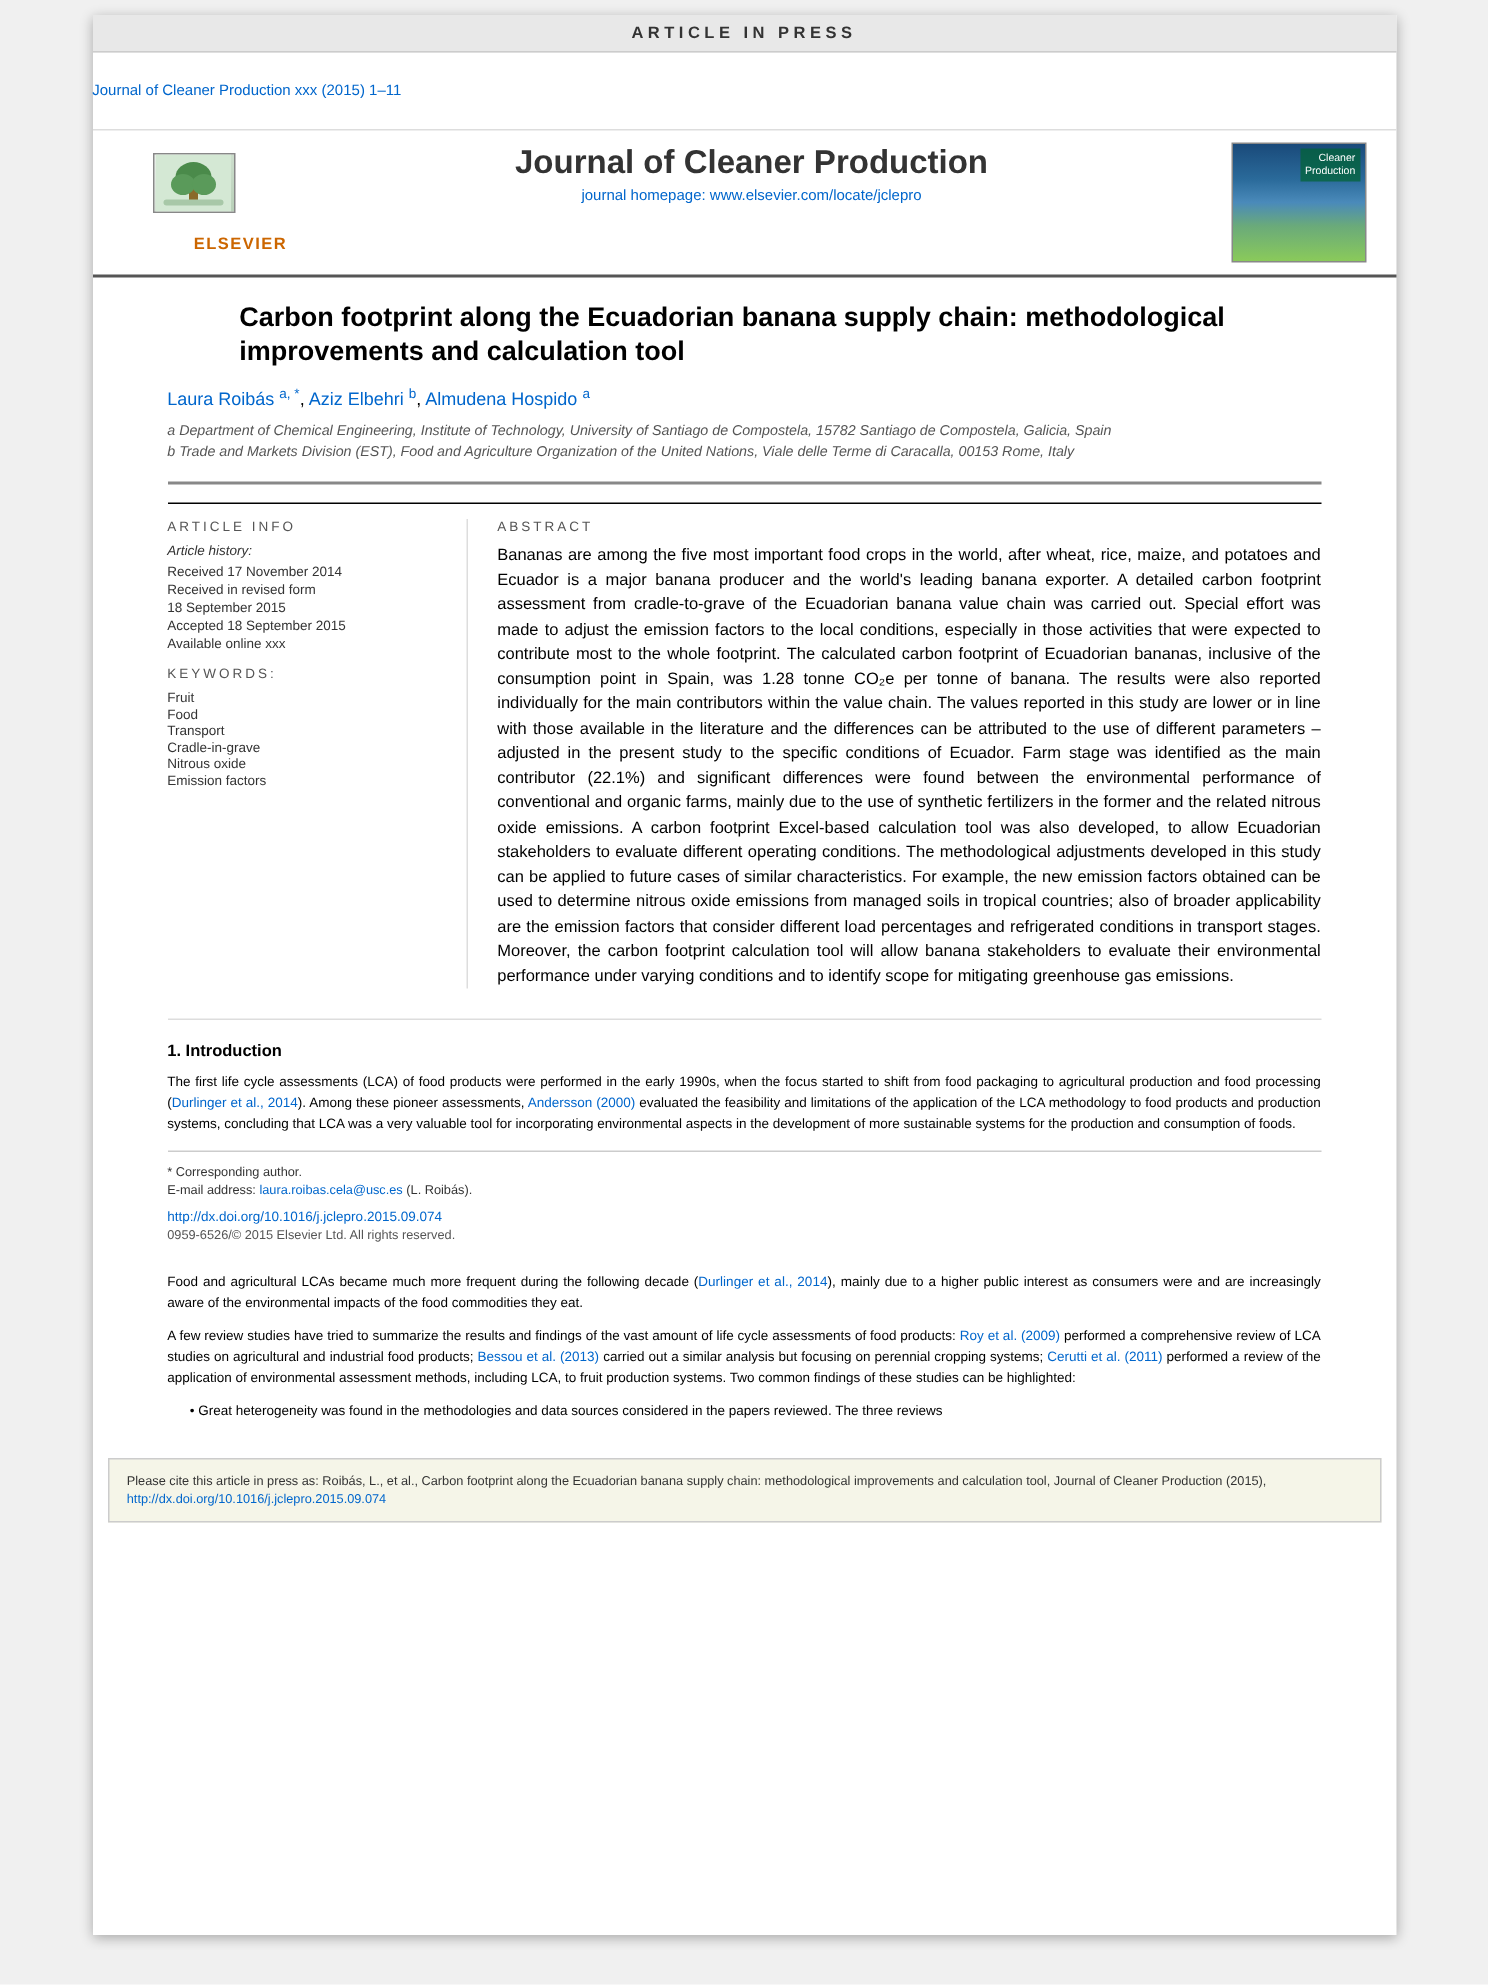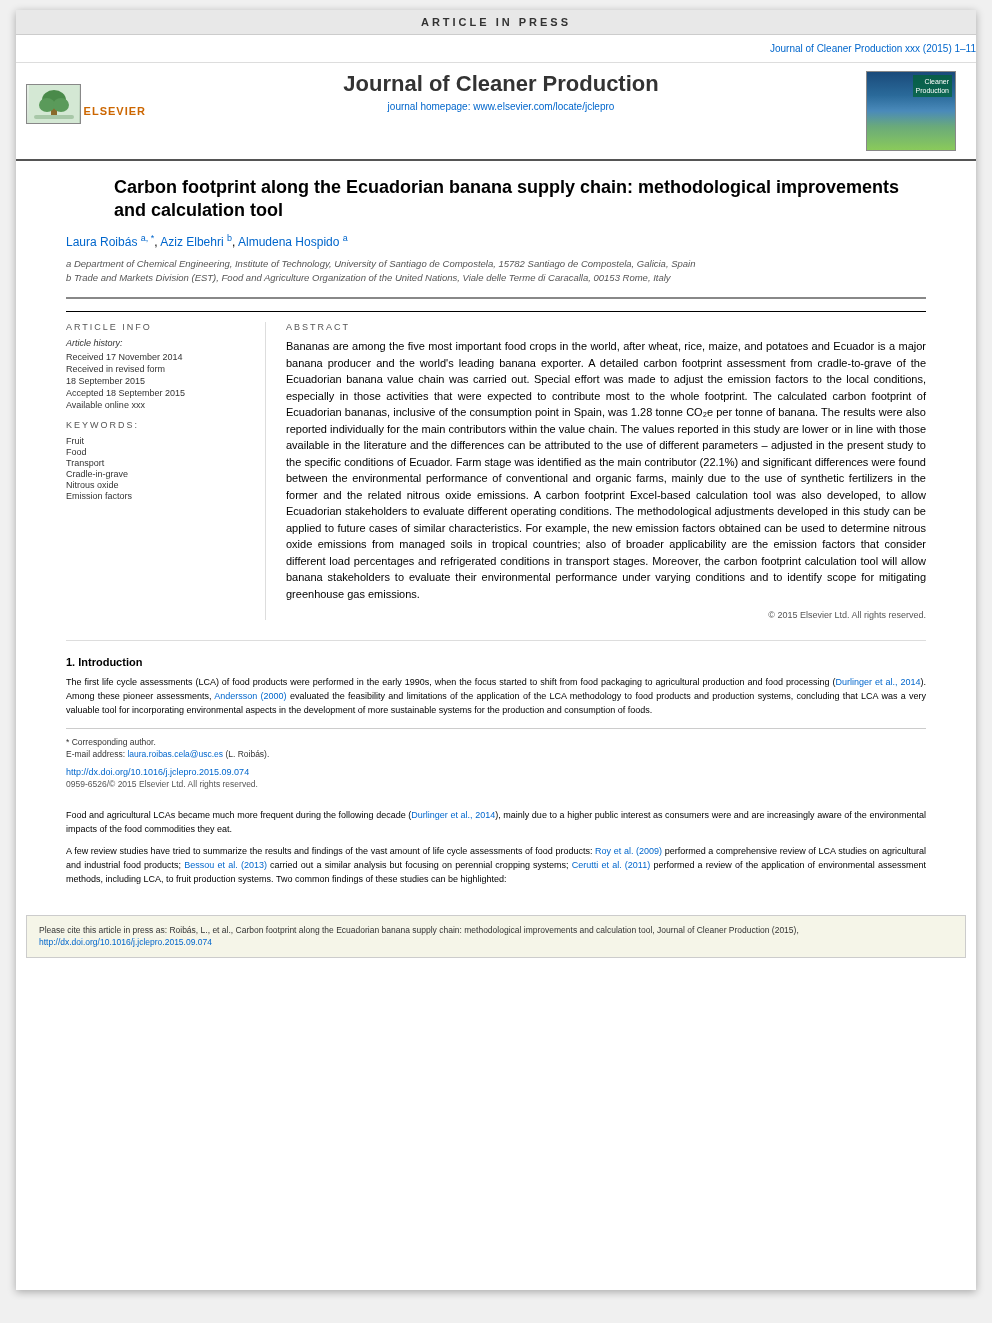--- a/index.html
+++ b/index.html
@@ -5,58 +5,59 @@
     * { margin: 0; padding: 0; box-sizing: border-box; }
     body {
       background: #f0f0f0;
       font-family: 'Times New Roman', Times, serif;
       display: flex;
       justify-content: center;
       padding: 10px;
     }
     .page {
       background: #fff;
-      width: 960px;
+      width: 869px;
       min-height: 1280px;
       position: relative;
       padding: 0;
       box-shadow: 0 2px 8px rgba(0,0,0,0.3);
     }
     
     .article-in-press {
       background: #e8e8e8;
       text-align: center;
       padding: 6px 0;
       font-size: 11px;
       font-family: Arial, sans-serif;
       letter-spacing: 3px;
       color: #333;
       font-weight: bold;
       border-bottom: 1px solid #ccc;
     }
     
     .journal-ref-line {
-      text-align: right;
+      text-align: left;
       font-size: 10px;
       color: #0066cc;
-      padding: 8px 0;
+      padding: 20px 0;
       font-family: Arial, sans-serif;
       border-bottom: 1px solid #ddd;
     }
     
     .header-area {
       display: flex;
       align-items: stretch;
       border-bottom: 2px solid #555;
       padding: 8px 10px;
     }
     .header-left {
       width: 120px;
       display: flex;
-      align-items: center;
+      flex-direction: column;
+      align-items: flex-end;
       justify-content: center;
     }
     .elsevier-logo {
       width: 90px;
       height: 55px;
       position: relative;
     }
     .elsevier-logo .logo-img {
       width: 55px;
       height: 40px;
@@ -405,21 +406,20 @@
           <div class="keyword-item">Transport</div>
           <div class="keyword-item">Cradle-in-grave</div>
           <div class="keyword-item">Nitrous oxide</div>
           <div class="keyword-item">Emission factors</div>
         </div>
       </div>
 
       <div class="col-right">
         <div class="abstract-label">ABSTRACT</div>
         <div class="abstract-text">Bananas are among the five most important food crops in the world, after wheat, rice, maize, and potatoes and Ecuador is a major banana producer and the world's leading banana exporter. A detailed carbon footprint assessment from cradle-to-grave of the Ecuadorian banana value chain was carried out. Special effort was made to adjust the emission factors to the local conditions, especially in those activities that were expected to contribute most to the whole footprint. The calculated carbon footprint of Ecuadorian bananas, inclusive of the consumption point in Spain, was 1.28 tonne CO₂e per tonne of banana. The results were also reported individually for the main contributors within the value chain. The values reported in this study are lower or in line with those available in the literature and the differences can be attributed to the use of different parameters – adjusted in the present study to the specific conditions of Ecuador. Farm stage was identified as the main contributor (22.1%) and significant differences were found between the environmental performance of conventional and organic farms, mainly due to the use of synthetic fertilizers in the former and the related nitrous oxide emissions. A carbon footprint Excel-based calculation tool was also developed, to allow Ecuadorian stakeholders to evaluate different operating conditions. The methodological adjustments developed in this study can be applied to future cases of similar characteristics. For example, the new emission factors obtained can be used to determine nitrous oxide emissions from managed soils in tropical countries; also of broader applicability are the emission factors that consider different load percentages and refrigerated conditions in transport stages. Moreover, the carbon footprint calculation tool will allow banana stakeholders to evaluate their environmental performance under varying conditions and to identify scope for mitigating greenhouse gas emissions.</div>
-        <div class="copyright-line">© 2015 Elsevier Ltd. All rights reserved.</div>
       </div>
 
     </div>
 
     <hr class="divider">
 
     <div class="body-two-col">
 
       <div class="body-col">
         <div class="section-heading">1.  Introduction</div>
@@ -439,20 +439,23 @@
         </div>
       </div>
 
       <div class="body-col">
         <div class="body-text">
           Food and agricultural LCAs became much more frequent during the following decade (<span class="ref-link">Durlinger et al., 2014</span>), mainly due to a higher public interest as consumers were and are increasingly aware of the environmental impacts of the food commodities they eat.
         </div>
         <div class="body-text">
           A few review studies have tried to summarize the results and findings of the vast amount of life cycle assessments of food products: <span class="ref-link">Roy et al. (2009)</span> performed a comprehensive review of LCA studies on agricultural and industrial food products; <span class="ref-link">Bessou et al. (2013)</span> carried out a similar analysis but focusing on perennial cropping systems; <span class="ref-link">Cerutti et al. (2011)</span> performed a review of the application of environmental assessment methods, including LCA, to fruit production systems. Two common findings of these studies can be highlighted:
         </div>
+        <div class="bullet-point">
+          Great heterogeneity was found in the methodologies and data sources considered in the papers reviewed. The three reviews
+        </div>
       </div>
 
     </div>
 
   </div>
 
   <div style="padding: 0 10px 10px 10px;">
     <div class="citation-box">
       <span>Please cite this article in press as: Roibás, L., et al., Carbon footprint along the Ecuadorian banana supply chain: methodological improvements and calculation tool, Journal of Cleaner Production (2015), </span><span class="footnote-link">http://dx.doi.org/10.1016/j.jclepro.2015.09.074</span>
     </div>

